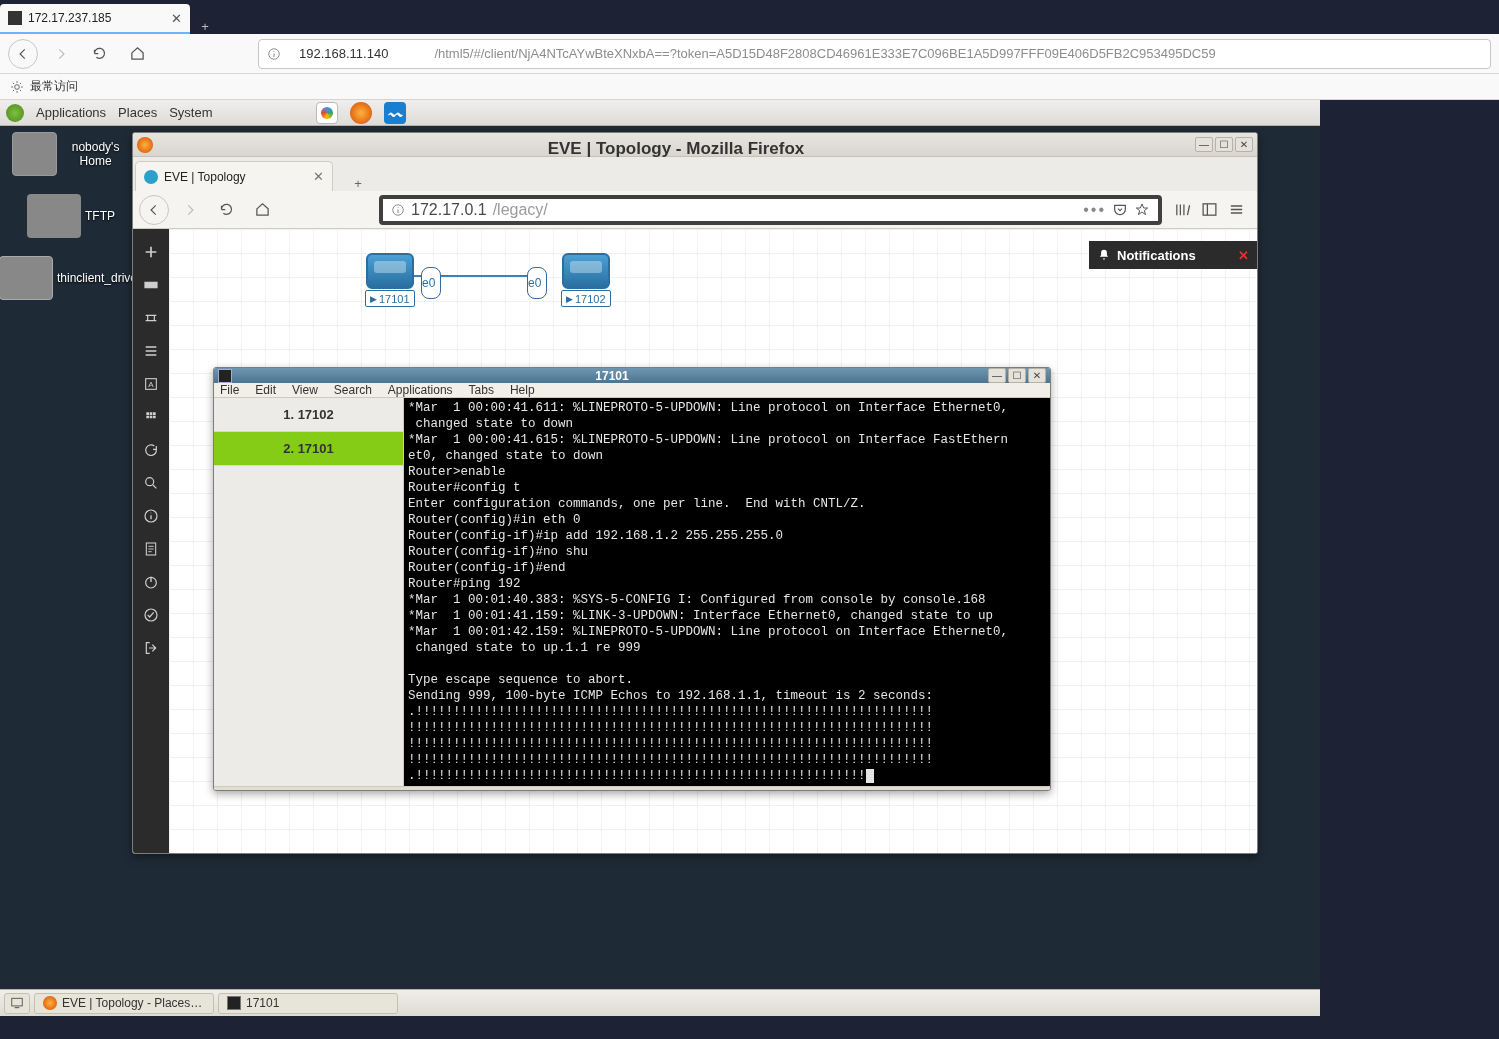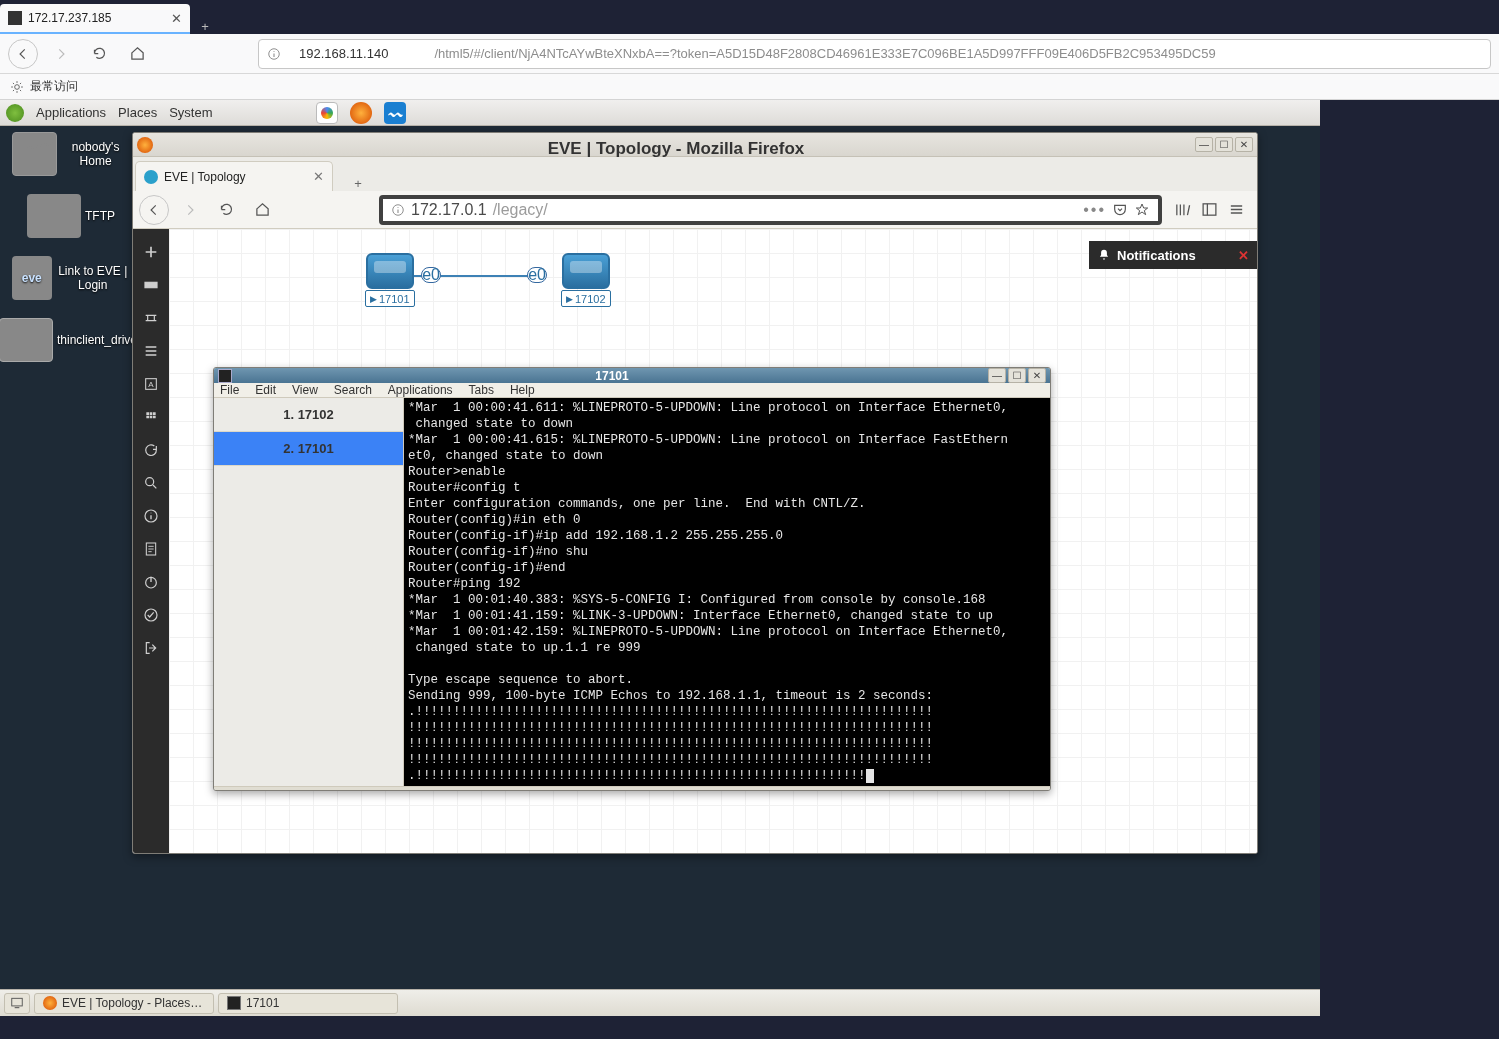--- a/index.html
+++ b/index.html
@@ -51,31 +51,31 @@
   .eve-canvas { flex:1; position:relative; background:#fff; background-image:linear-gradient(#f1f1f1 1px,transparent 1px),linear-gradient(90deg,#f1f1f1 1px,transparent 1px); background-size:24px 24px; }
   
   .notif { position:absolute; right:0; top:0; height:28px; width:168px; background:#2b2b2b; color:#fff; display:flex; align-items:center; padding:0 8px; gap:6px; font-size:13px; font-weight:600;margin-top:12px; }
   .notif .x { margin-left:auto; color:#d33; }
   
   .node { position:absolute; display:flex; flex-direction:column; align-items:center; }
   .node .dev { width:48px; height:36px; background:linear-gradient(#4aa0d6,#2a6fa0); border:2px solid #2a6fa0; border-radius:6px; position:relative; }
   .node .dev::after { content:""; position:absolute; left:6px; top:6px; width:32px; height:12px; background:rgba(255,255,255,0.35); border-radius:3px; }
   .node .lbl { margin-top:1px; padding:0 4px; height:17px; border:1px solid #2a6fa0; background:#fff; color:#2a6fa0; font-size:11px; display:flex; align-items:center; gap:2px; border-radius:2px; }
   .link-line { position:absolute; height:2px; background:#3d81b5; }
-  .port-badge { position:absolute; width:20px; height:16px; border:1px solid #3468a0; border-radius:8px; background:#fff; color:#2a6fa0; font-size:16px; display:flex; align-items:center; justify-content:flex-end; }
+  .port-badge { position:absolute; width:20px; height:32px; border:1px solid #3468a0; border-radius:8px; background:#fff; color:#2a6fa0; font-size:12px; display:flex; align-items:center; justify-content:flex-start; }
   
   .term-window { position:absolute; left:44px; top:138px; width:838px; height:424px; border:1px solid #7f7d77; border-radius:3px; background:#ecebe7; box-shadow:0 3px 8px rgba(0,0,0,0.35); display:flex; flex-direction:column; overflow:hidden; }
   .term-title { height:22px; background:linear-gradient(#6f96b0,#4a7492); color:#fff; display:flex; align-items:center; padding:0 4px; font-size:12px; }
   .term-title .ico { width:14px;height:14px;background:#222;margin-right:6px;border:1px solid #aac; }
   .term-title .ttl { flex:1; text-align:center; font-weight:600; }
   .term-menu { height:22px; background:#f1efe8; border-bottom:1px solid #cfcabc; display:flex; align-items:center; padding:0 6px; gap:16px; font-size:12px; color:#333; }
   .term-body { flex:1; display:flex; background:#ddd; }
   .term-tabs { width:190px; background:#ecebe7; border-right:1px solid #cfcabc; }
   .term-tabs .ttab { height:34px; display:flex; align-items:center; justify-content:center; font-size:13px; color:#333; border-bottom:1px solid #dcd7c8; font-weight:600; }
-  .term-tabs .ttab.active { background:#3b82f6; }
+  .term-tabs .ttab.active { background:#84cc16; }
   .term-out { flex:1; background:#000; color:#e5e5e5; font-family:"Liberation Mono","Courier New",monospace; font-size:12.5px; line-height:16px; padding:2px 4px; white-space:pre; overflow:hidden; position:relative; }
   .term-out .cursor { display:inline-block; width:8px; height:14px; background:#e5e5e5; vertical-align:text-bottom; }
   .term-status { height:18px; background:#e0ddd2; border-top:1px solid #cfcabc; }
   
   .gnome-taskbar { position:absolute; left:0; bottom:0; height:27px; width:100%; background:linear-gradient(#efeee9,#dedbd1); border-top:1px solid #b7b2a9; display:flex; align-items:center; padding:0 4px; gap:4px; font-size:12px; color:#333; }
   .taskbtn { height:21px; padding:0 8px; background:#e7e4d9; border:1px solid #c3bfb1; border-radius:3px; display:flex; align-items:center; gap:5px; }
   .taskbtn .ico { width:14px; height:14px; }
   svg { display:block; }
 </style>
 </head>
@@ -152,26 +152,20 @@
     <div class="desk-col">
       <div class="desk-icon">
         <div class="pic folder-pic">
           <div style="position:absolute;left:12px;top:12px;width:28px;height:20px;border:2px solid #888;border-bottom:none;border-right:none;transform:skewY(-10deg)"></div>
         </div>
         <span>nobody's Home</span>
       </div>
       <div class="desk-icon">
         <div class="pic folder-green"></div>
         <span>TFTP</span>
-      </div>
-      <div class="desk-icon">
-        <div class="pic eve-pic">
-            <span>eve</span>
-          </div>
-        <span>Link to EVE | Login</span>
       </div>
       <div class="desk-icon">
         <div class="pic drive-pic"></div>
         <span>thinclient_drives</span>
       </div>
     </div>
 
     <div class="ff-window">
       <div class="ff-titlebar">
         <span class="fx"></span>

